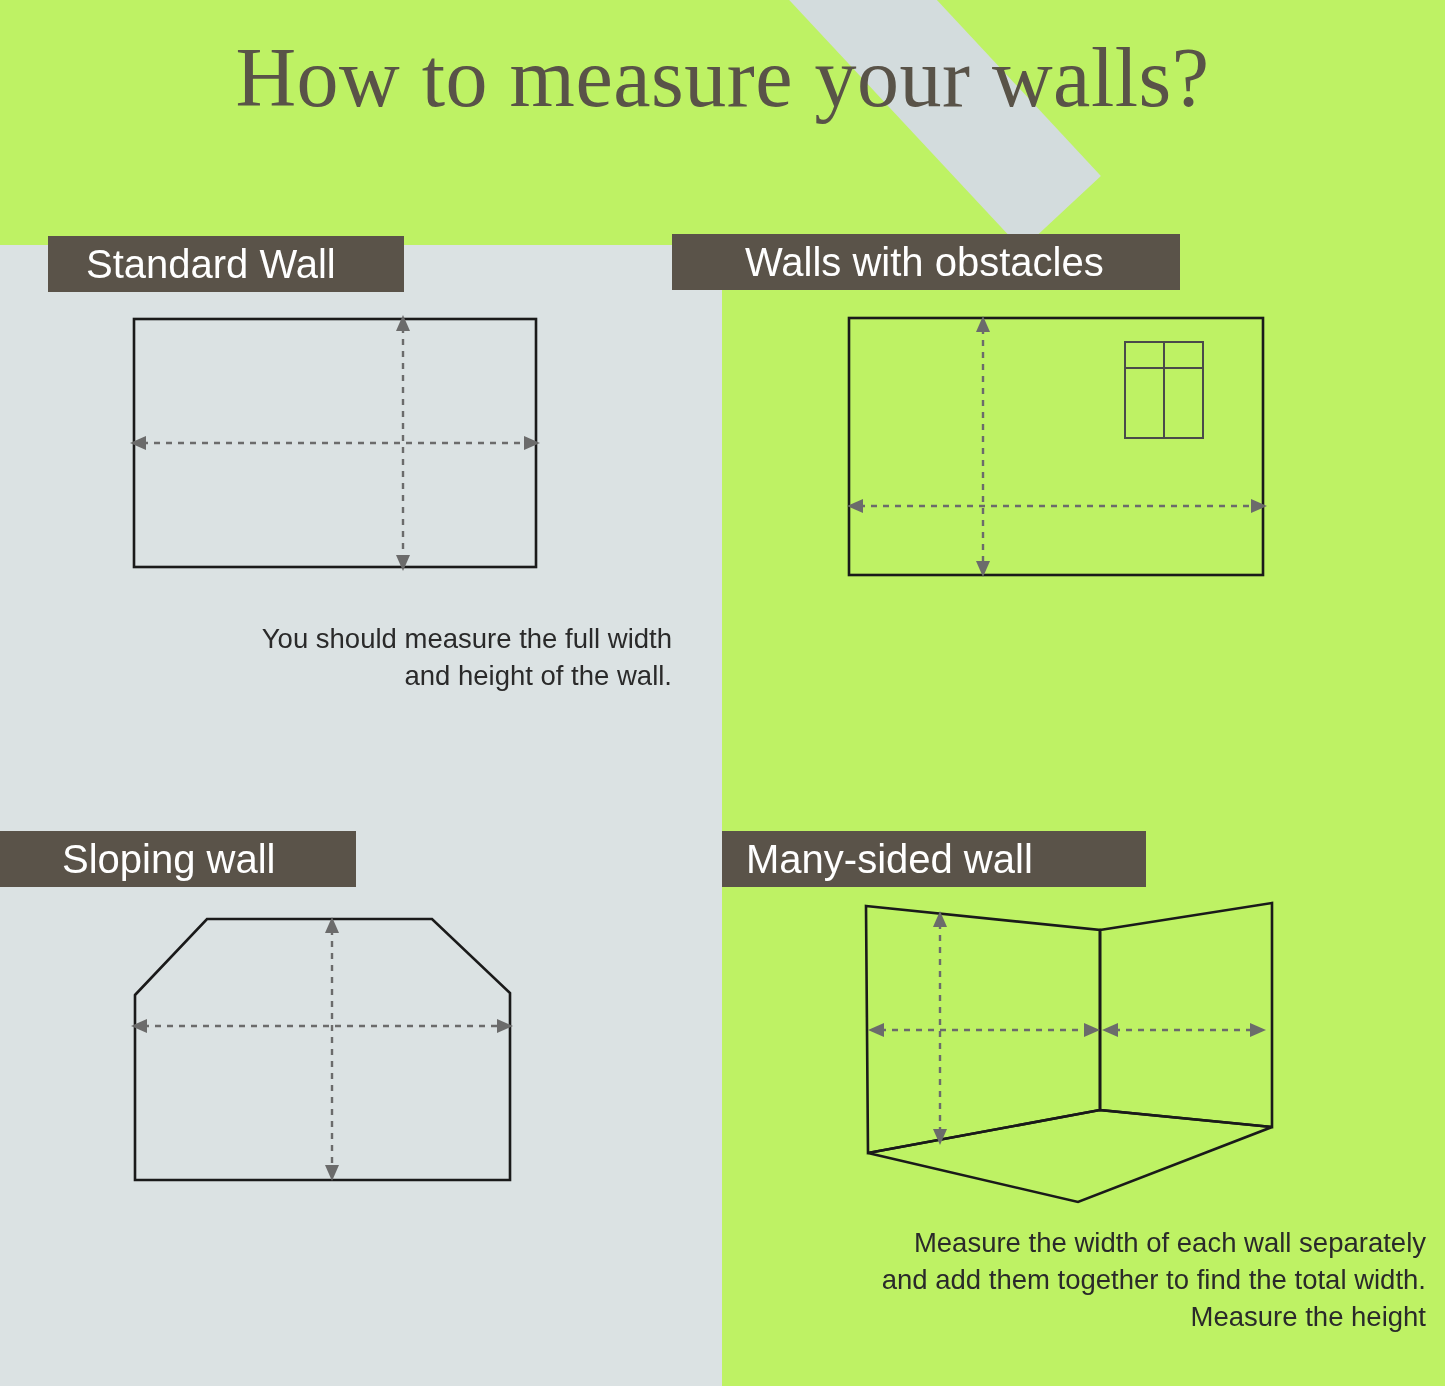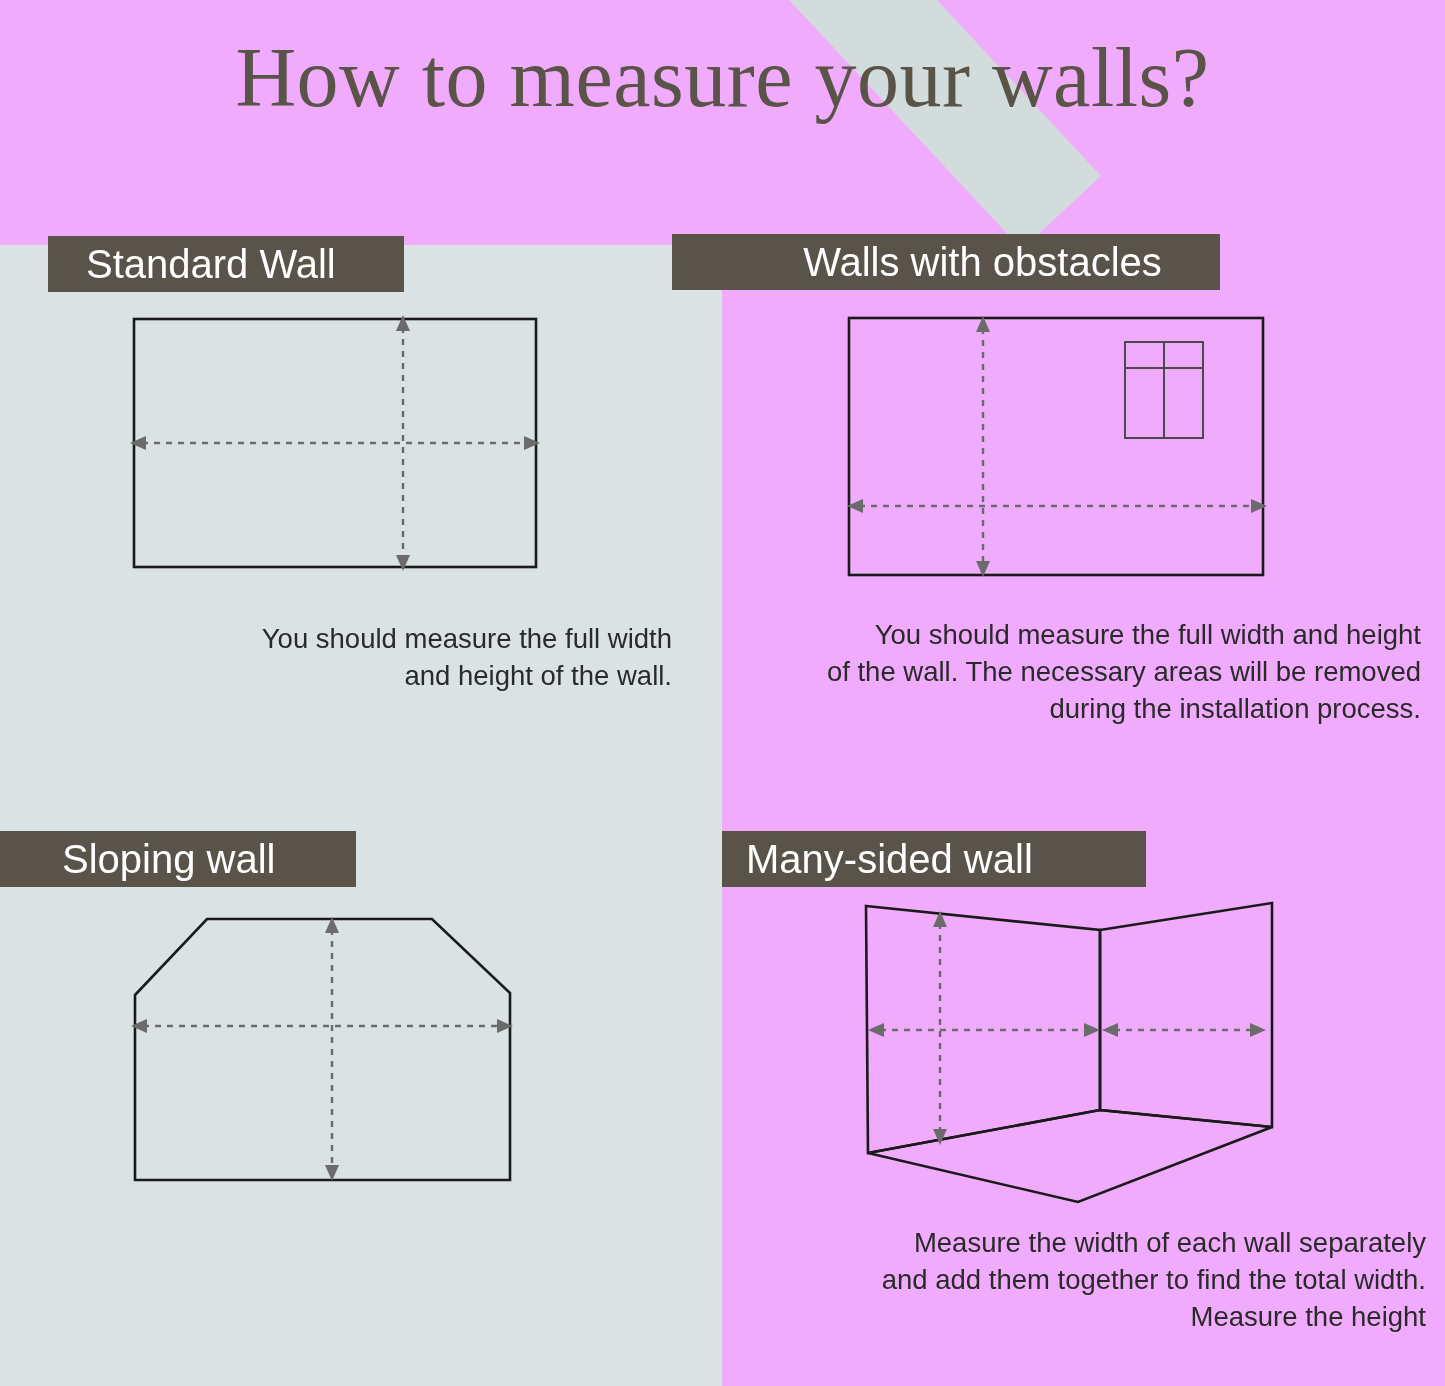--- a/index.html
+++ b/index.html
@@ -4,21 +4,21 @@
 <style>
   html, body {
     margin: 0;
     padding: 0;
     background: #ffffff;
   }
   #page {
     position: relative;
     width: 1445px;
     height: 1386px;
-    background: #f0abfc;
+    background: #bef264;
     overflow: hidden;
     font-family: "Liberation Sans", sans-serif;
     text-decoration: underline;
   }
 
   
   .diag-band {
     position: absolute;
     background: #d3dcdd;
     transform-origin: 0 0;
@@ -69,21 +69,21 @@
     position: absolute;
     background: #5a5349;
     color: #ffffff;
     font-size: 40px;
     line-height: 56px;
     height: 56px;
     white-space: nowrap;
     box-sizing: border-box;
   }
   .hdr.h-standard   { left: 0;    top: 236px; width: 356px;  padding-left: 38px; margin-left: 48px; }
-  .hdr.h-obstacles  { left: 672px; top: 234px; width: 548px; padding-left: 73px; text-align: center; }
+  .hdr.h-obstacles  { left: 672px; top: 234px; width: 508px; padding-left: 73px; }
   .hdr.h-sloping    { left: 0;    top: 831px; width: 356px;  padding-left: 62px; }
   .hdr.h-manysided  { left: 722px; top: 831px; width: 424px; padding-left: 24px; }
 
   
   .caption {
     position: absolute;
     color: #2a2a2a;
     font-size: 27.5px;
     line-height: 37px;
     white-space: pre-line;
@@ -176,23 +176,20 @@
       </g>
 
       <g>
         <line class="dim-line" x1="24" y1="206" x2="420" y2="206"></line>
         <polygon class="arrow-head" points="12,206 28,199 28,213"></polygon>
         <polygon class="arrow-head" points="432,206 416,199 416,213"></polygon>
       </g>
     </svg>
   </div>
 
-  <div class="caption cap-obstacles">You should measure the full width and height
-of the wall. The necessary areas will be removed
-during the installation process.</div>
 
   <div class="hdr h-sloping">Sloping wall</div>
 
   <div class="diagram d-sloping">
     <svg width="450" height="300" viewBox="0 0 450 300">
 
       <polygon class="wall-outline" points="20,100 92,24 317,24 395,98 395,285 20,285"></polygon>
 
       <g>
         <line class="dim-line" x1="217" y1="34" x2="217" y2="274"></line>

